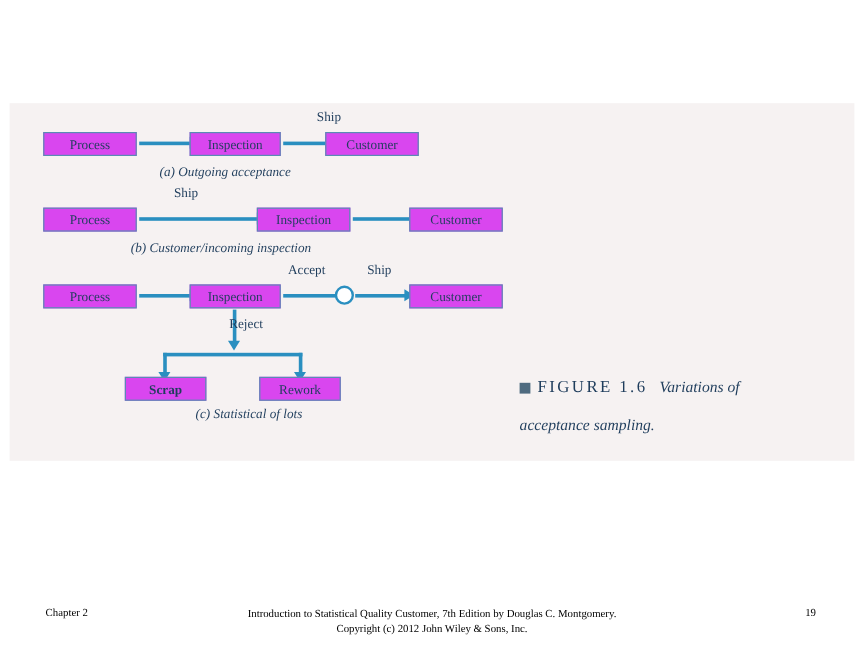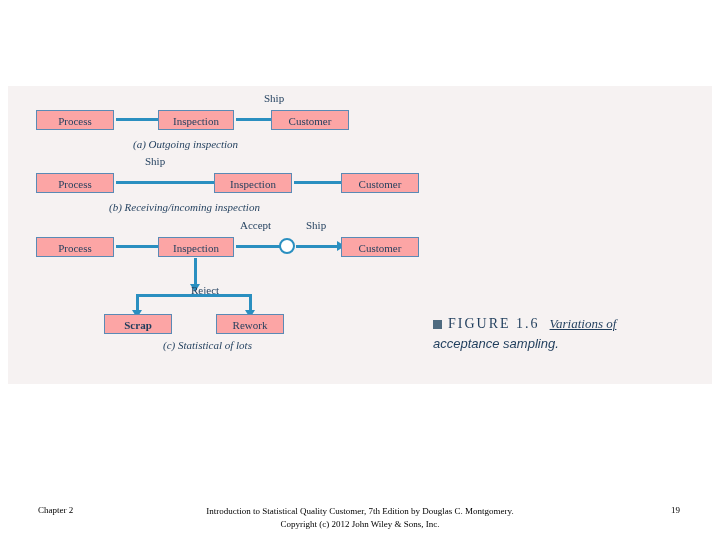--- a/index.html
+++ b/index.html
@@ -20,21 +20,21 @@
     position: absolute;
     left: 8px;
     top: 86px;
     width: 704px;
     height: 298px;
     background: #f6f2f2;
   }
 
   .node {
     position: absolute;
-    background: #fca5a5;
+    background: #d946ef;
     border: 1px solid #5a8ab5;
     color: #1f3d5c;
     font-family: "Liberation Serif", serif;
     font-size: 11px;
     text-align: center;
     line-height: 20px;
     height: 20px;
     box-sizing: border-box;
     white-space: nowrap;
   }
@@ -100,33 +100,32 @@
   }
   #fig-num {
     font-family: "Liberation Serif", serif;
     font-size: 14px;
     letter-spacing: 2px;
     color: #1f3d5c;
     font-weight: normal;
     vertical-align: middle;
   }
   #fig-desc {
-    font-family: Liberation Sans, sans-serif;
+    font-family: Liberation Serif, serif;
     font-style: italic;
     font-size: 13px;
     color: #1f3d5c;
-    margin-top: 4px;
+    margin-top: 14px;
     line-height: 15px;
   }
   .fig-desc-inline {
     font-style: italic;
     font-size: 13px;
     color: #1f3d5c;
     vertical-align: middle;
-    text-decoration: underline;
   }
 
   
   #footer {
     position: absolute;
     left: 0;
     top: 505px;
     width: 720px;
     height: 30px;
     font-family: "Liberation Serif", serif;
@@ -165,39 +164,39 @@
 
     <div class="node" style="left:150px; top:24px; width:76px;">Inspection</div>
 
     <div class="lbl" style="left:256px; top:6px;">Ship</div>
 
     <div class="arrow arrow-h" style="left:228px; top:32px; width:40px;"></div>
     <div class="arrow-head-r" style="left:263px; top:28px;"></div>
 
     <div class="node" style="left:263px; top:24px; width:78px;">Customer</div>
 
-    <div class="caption" style="left:125px; top:52px;">(a) Outgoing inspection</div>
+    <div class="caption" style="left:125px; top:52px;">(a) Outgoing acceptance</div>
   </div>
 
   <div>
     <div class="node" style="left:28px; top:87px; width:78px;">Process</div>
 
     <div class="lbl" style="left:137px; top:69px;">Ship</div>
 
     <div class="arrow arrow-h" style="left:108px; top:95px; width:100px;"></div>
     <div class="arrow-head-r" style="left:206px; top:91px;"></div>
 
     <div class="node" style="left:206px; top:87px; width:78px;">Inspection</div>
 
     <div class="arrow arrow-h" style="left:286px; top:95px; width:52px;"></div>
     <div class="arrow-head-r" style="left:333px; top:91px;"></div>
 
     <div class="node" style="left:333px; top:87px; width:78px;">Customer</div>
 
-    <div class="caption" style="left:101px; top:115px;">(b) Receiving/incoming inspection</div>
+    <div class="caption" style="left:101px; top:115px;">(b) Customer/incoming inspection</div>
   </div>
 
   <div>
     <div class="node" style="left:28px; top:151px; width:78px;">Process</div>
 
     <div class="arrow arrow-h" style="left:108px; top:159px; width:44px;"></div>
     <div class="arrow-head-r" style="left:150px; top:155px;"></div>
 
     <div class="node" style="left:150px; top:151px; width:76px;">Inspection</div>
 
@@ -206,21 +205,21 @@
 
     <div class="arrow arrow-h" style="left:228px; top:159px; width:44px;"></div>
     <div class="circle-node" style="left:271px; top:152px;"></div>
     <div class="arrow arrow-h" style="left:288px; top:159px; width:44px;"></div>
     <div class="arrow-head-r" style="left:329px; top:155px;"></div>
 
     <div class="node" style="left:333px; top:151px; width:78px;">Customer</div>
 
     <div class="arrow arrow-v" style="left:186px; top:172px; height:30px;"></div>
     <div class="arrow-head-d" style="left:182px; top:198px;"></div>
-    <div class="lbl" style="left:183px; top:178px;margin-top:20px;">Reject</div>
+    <div class="lbl" style="left:183px; top:178px;">Reject</div>
 
     <div class="arrow arrow-h" style="left:128px; top:208px; width:116px;"></div>
     <div class="arrow arrow-v" style="left:128px; top:208px; height:20px;"></div>
     <div class="arrow-head-d" style="left:124px; top:224px;"></div>
     <div class="arrow arrow-v" style="left:241px; top:208px; height:20px;"></div>
     <div class="arrow-head-d" style="left:237px; top:224px;"></div>
 
     <div class="node" style="left:96px; top:228px; width:68px;font-weight:bold;">Scrap</div>
     <div class="node" style="left:208px; top:228px; width:68px;text-align:center;">Rework</div>
 

